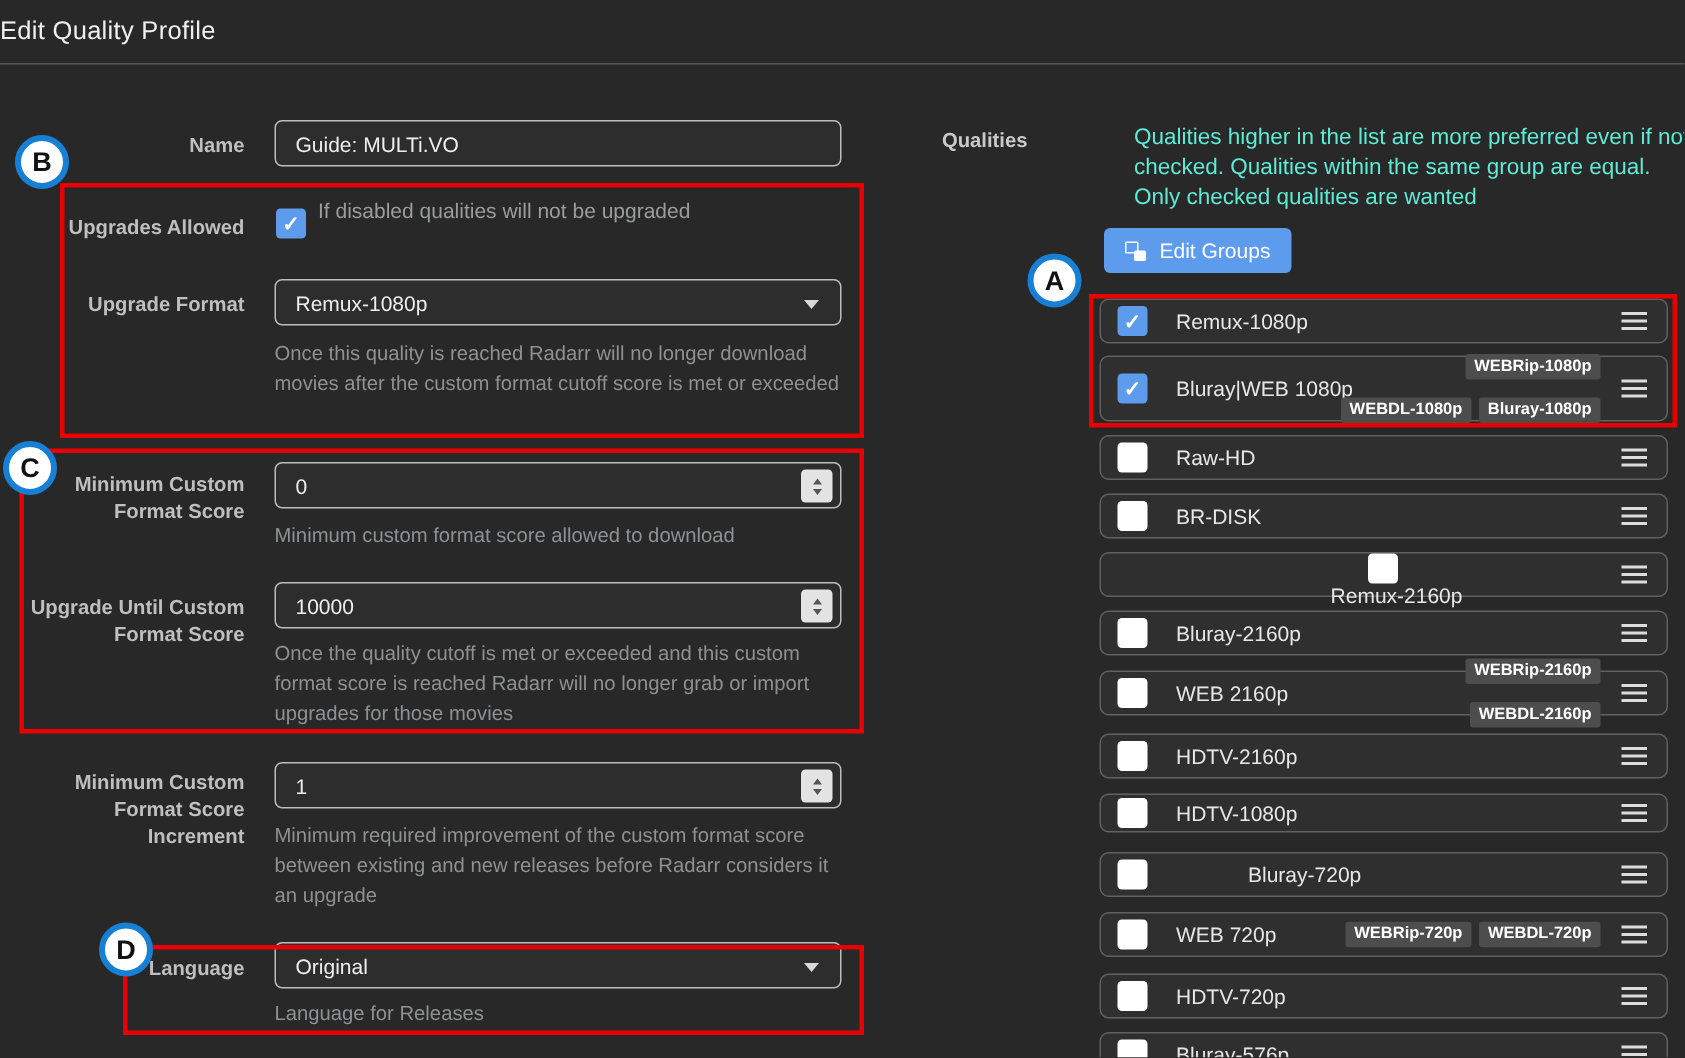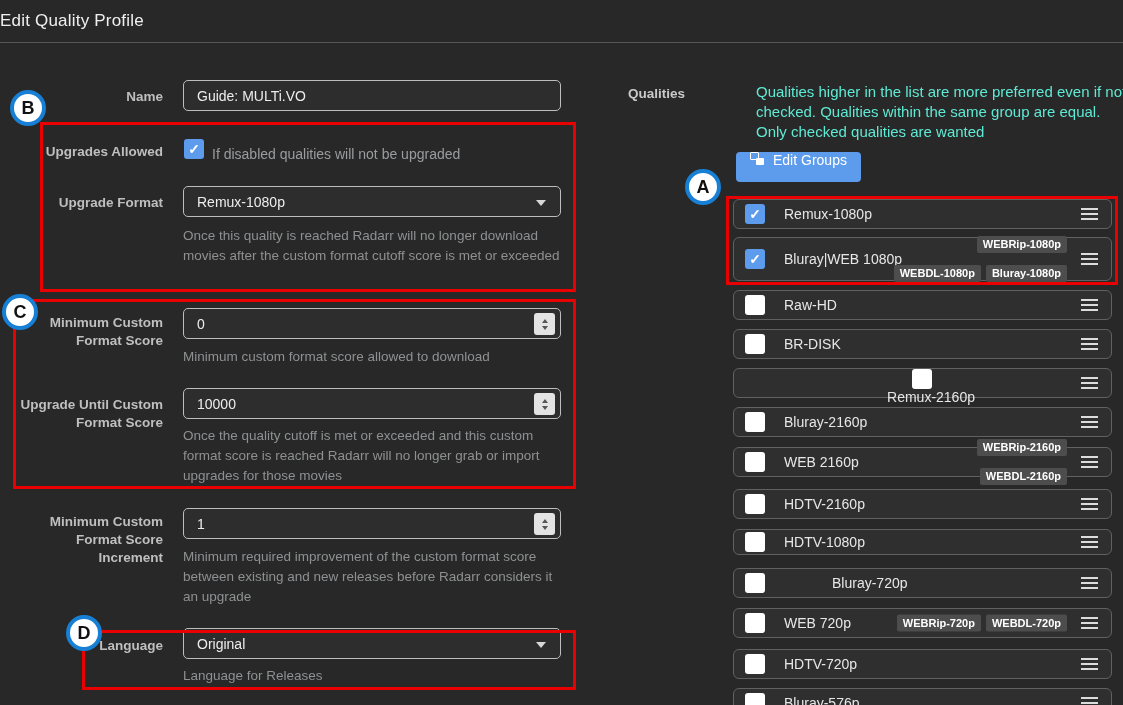--- a/index.html
+++ b/index.html
@@ -33,30 +33,30 @@
       border-right:3.5px solid transparent; }
   .stepper .up { border-bottom:4px solid #555; }
   .stepper .dn { border-top:4px solid #555; }
 
   
   .cb { width:20px; height:20px; border-radius:3px; background:#ffffff; display:inline-flex;
         align-items:center; justify-content:center; color:#fff; font-size:14px; font-weight:bold;
         flex:0 0 20px; }
   .cb.on { background:#5d9cec; }
   #upgrades-check { position:absolute; left:184px; top:139px; }
-  .cb-caption { position:absolute; left:212px; top:146px; color:#9a9c9e; font-size:14px; }
+  .cb-caption { position:absolute; left:212px; top:132px; color:#9a9c9e; font-size:14px; }
 
   
   .q-label-col { position:absolute; left:572px; top:86px; width:113px; text-align:right;
                  color:#c9c9c9; font-size:13.5px; font-weight:bold; }
   .q-desc { position:absolute; left:756px; top:82px; width:375px; color:#5eead4;
             font-size:15px; line-height:20px; }
   .btn-blue { position:absolute; left:736px; top:152px; height:30px; padding:0 14px;
       background:#5d9cec; border:none; border-radius:4px; color:#fff; font-size:14px;
-      display:flex; align-items:flex-start; gap:9px; cursor:pointer;
+      display:flex; align-items:center; gap:9px; cursor:pointer;
       font-family:"Liberation Sans", sans-serif; }
   .clone-icon { position:relative; width:14px; height:13px; display:inline-block; }
   .clone-icon .back  { position:absolute; left:0; top:0; width:9px; height:8px;
       border:1.5px solid #fff; border-radius:1px; }
   .clone-icon .front { position:absolute; right:0; bottom:0; width:8px; height:7px;
       background:#fff; border-radius:1px; }
 
   
   .q-row { position:absolute; left:733px; width:379px; background:#2f2f2f;
       border:1px solid #616161; border-radius:6px; display:flex; align-items:center;

